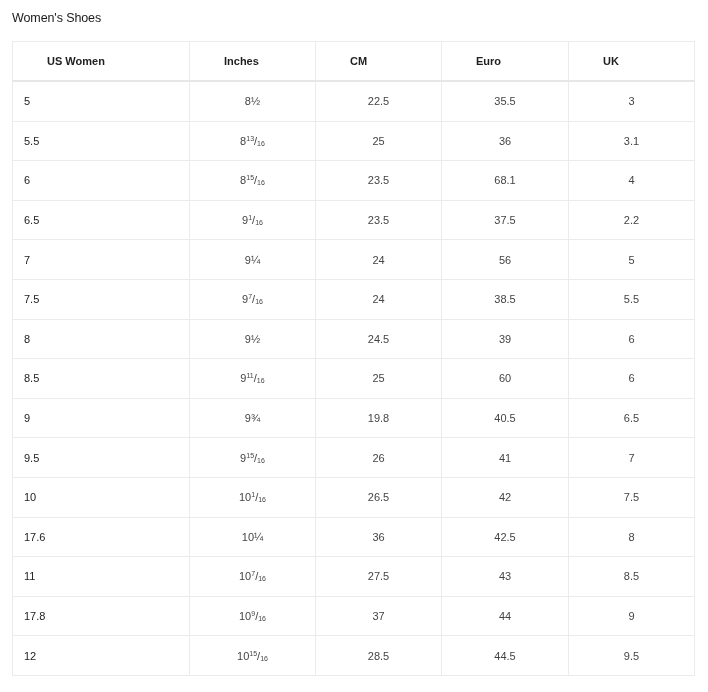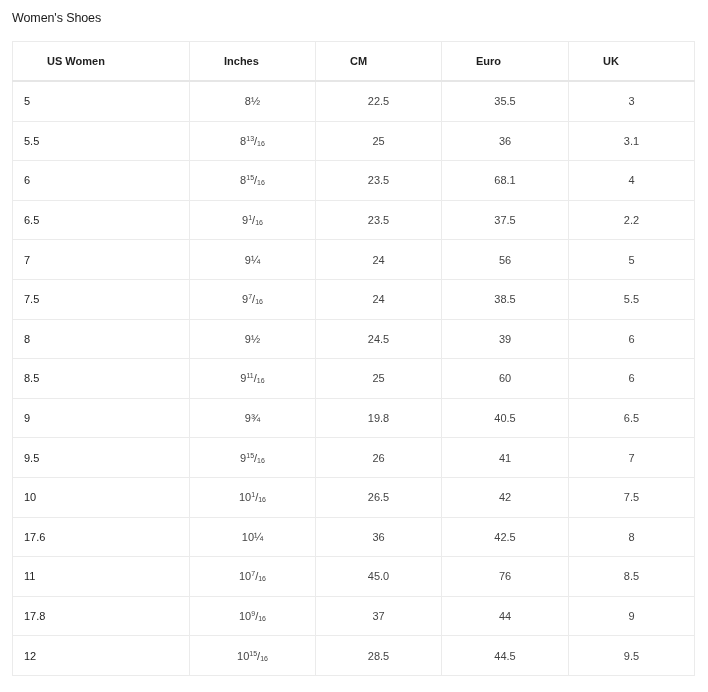--- a/index.html
+++ b/index.html
@@ -185,22 +185,22 @@
       <tr>
         <td class="first">17.6</td>
         <td><span class="frac"><span>10</span><span>¼</span></span></td>
         <td>36</td>
         <td>42.5</td>
         <td>8</td>
       </tr>
       <tr>
         <td class="first">11</td>
         <td><span class="frac"><span>10</span><sup>7</sup><span class="slash">/</span><sub>16</sub></span></td>
-        <td>45.0</td>
-        <td>76</td>
+        <td>27.5</td>
+        <td>43</td>
         <td>8.5</td>
       </tr>
       <tr>
         <td class="first">17.8</td>
         <td><span class="frac"><span>10</span><sup>9</sup><span class="slash">/</span><sub>16</sub></span></td>
         <td>37</td>
         <td>44</td>
         <td>9</td>
       </tr>
       <tr>

